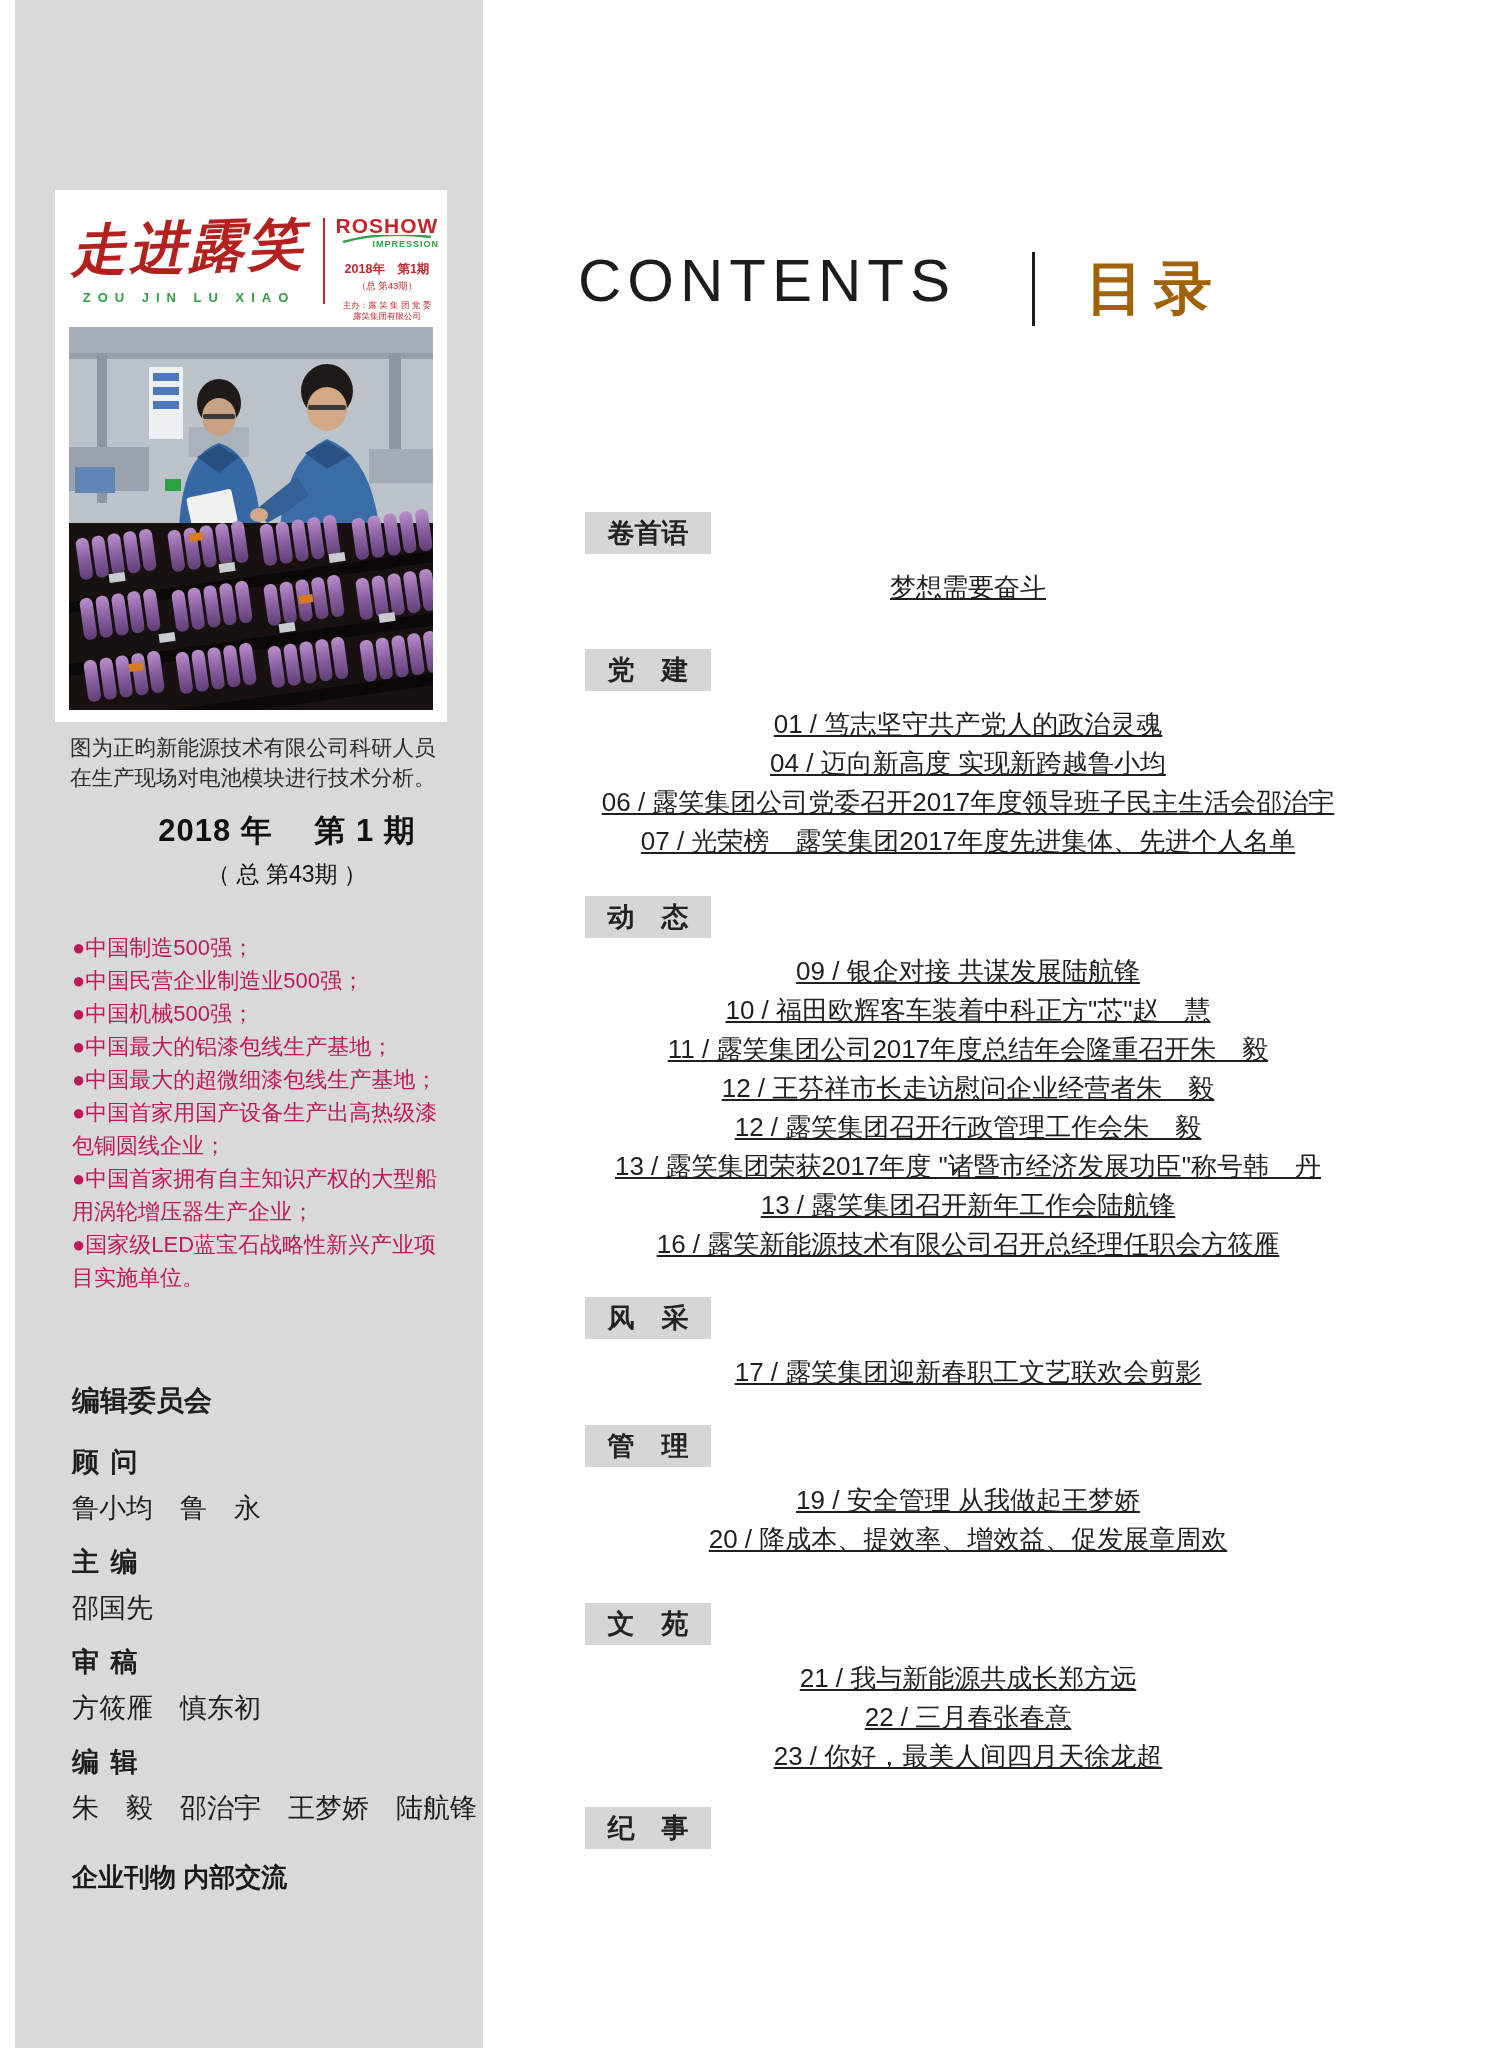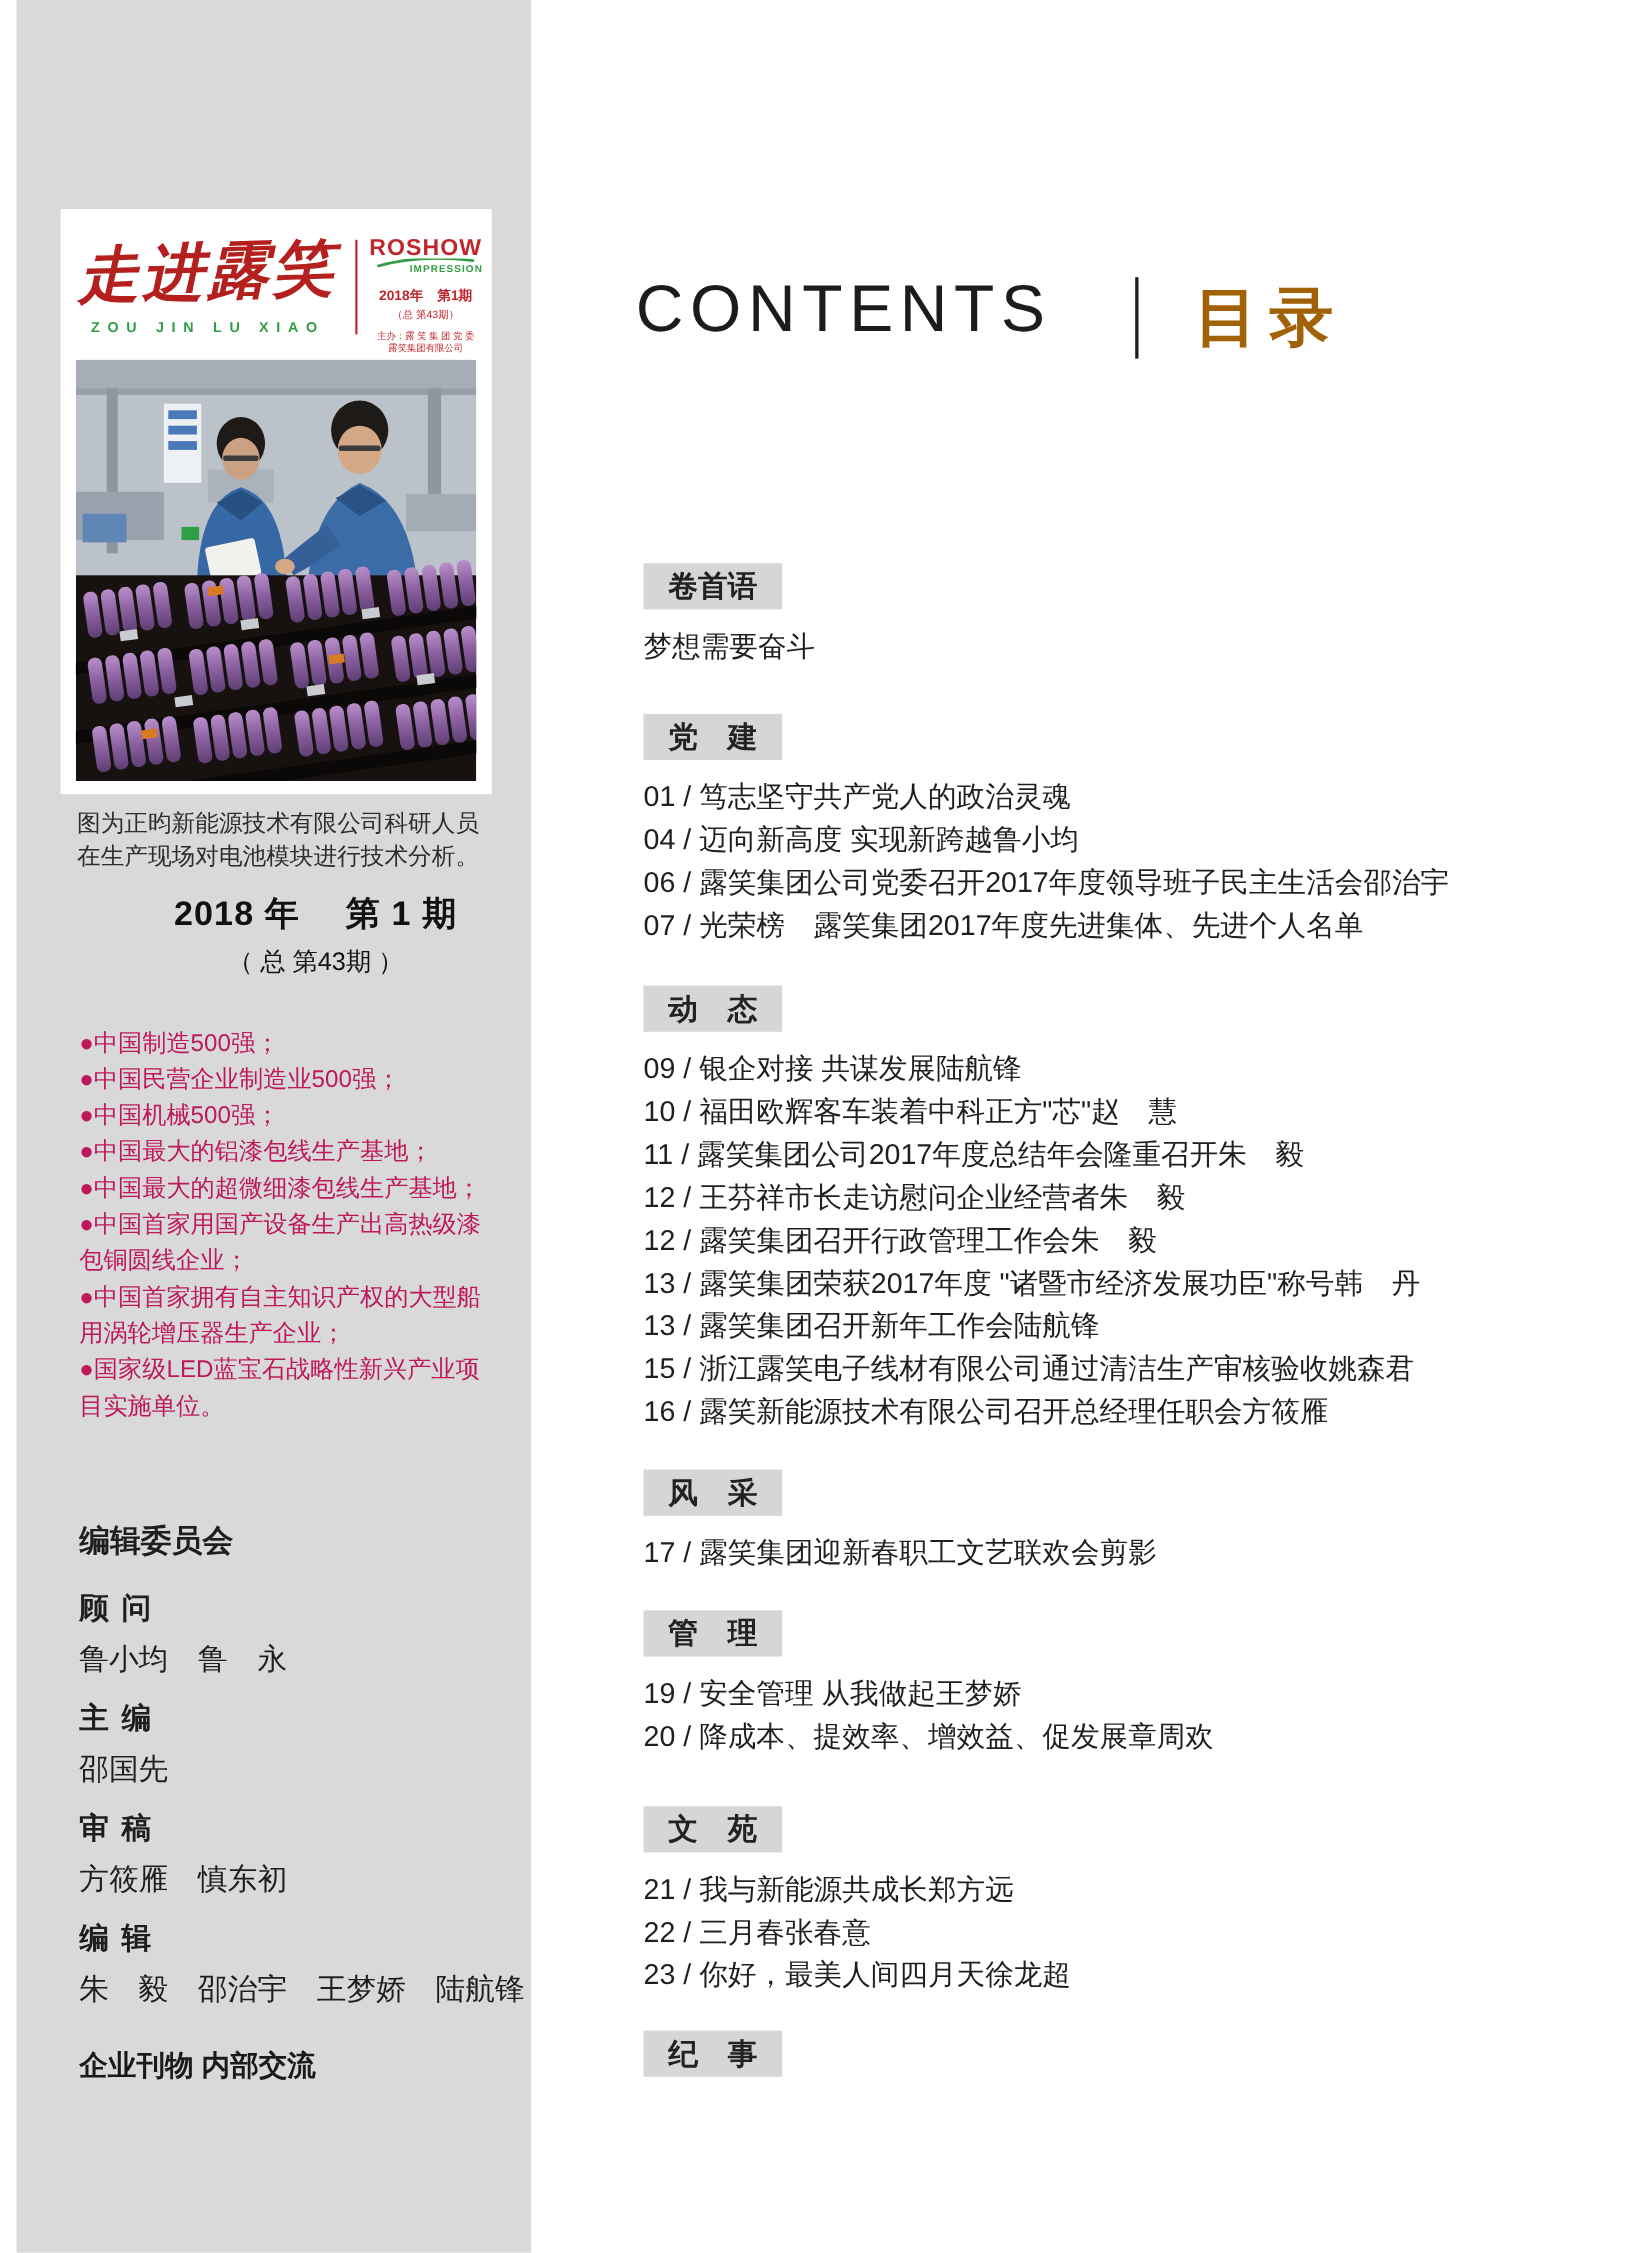--- a/index.html
+++ b/index.html
@@ -48,21 +48,21 @@
 
   
   .contents-en{position:absolute;left:578px;top:246px;font-size:60px;letter-spacing:6px;color:#1c1c1c;}
   .contents-bar{position:absolute;left:1032px;top:252px;width:3px;height:74px;background:#1d1d1d;}
   .contents-cn{position:absolute;left:1086px;top:250px;font-size:58px;font-weight:bold;letter-spacing:10px;color:#a16207;}
 
   #sections{position:absolute;left:585px;top:488px;width:766px;}
   .sec-head{width:126px;height:42px;background:#d6d6d6;display:flex;align-items:center;justify-content:center;
     font-size:27px;font-weight:bold;color:#222;margin-top:24px;}
   .sec-items{padding-top:14px;}
-  .row{display:flex;justify-content:flex-start;align-items:center;height:39px;font-size:26px;color:#1f1f1f;}
+  .row{display:flex;justify-content:center;align-items:center;height:39px;font-size:26px;color:#1f1f1f;text-decoration:underline;}
   .row-title{white-space:nowrap;}
   .row-author{white-space:nowrap;}
   .section:nth-child(1){margin-bottom:42px;}
   .section:nth-child(2){margin-bottom:35px;}
   .section:nth-child(3){margin-bottom:33px;}
   .section:nth-child(4){margin-bottom:33px;}
   .section:nth-child(5){margin-bottom:44px;}
   .section:nth-child(6){margin-bottom:31px;}
 </style>
 </head>
@@ -270,24 +270,20 @@
         </div>
         <div class="row">
           <span class="row-title">13 / 露笑集团荣获2017年度 "诸暨市经济发展功臣"称号</span>
           <span class="row-author">韩　丹</span>
         </div>
         <div class="row">
           <span class="row-title">13 / 露笑集团召开新年工作会</span>
           <span class="row-author">陆航锋</span>
         </div>
         <div class="row">
-          <span class="row-title">15 / 浙江露笑电子线材有限公司通过清洁生产审核验收</span>
-          <span class="row-author">姚森君</span>
-        </div>
-        <div class="row">
           <span class="row-title">16 / 露笑新能源技术有限公司召开总经理任职会</span>
           <span class="row-author">方筱雁</span>
         </div>
       </div>
     </div>
     <div class="section">
       <div class="sec-head">
         <span>风　采</span>
       </div>
       <div class="sec-items">

